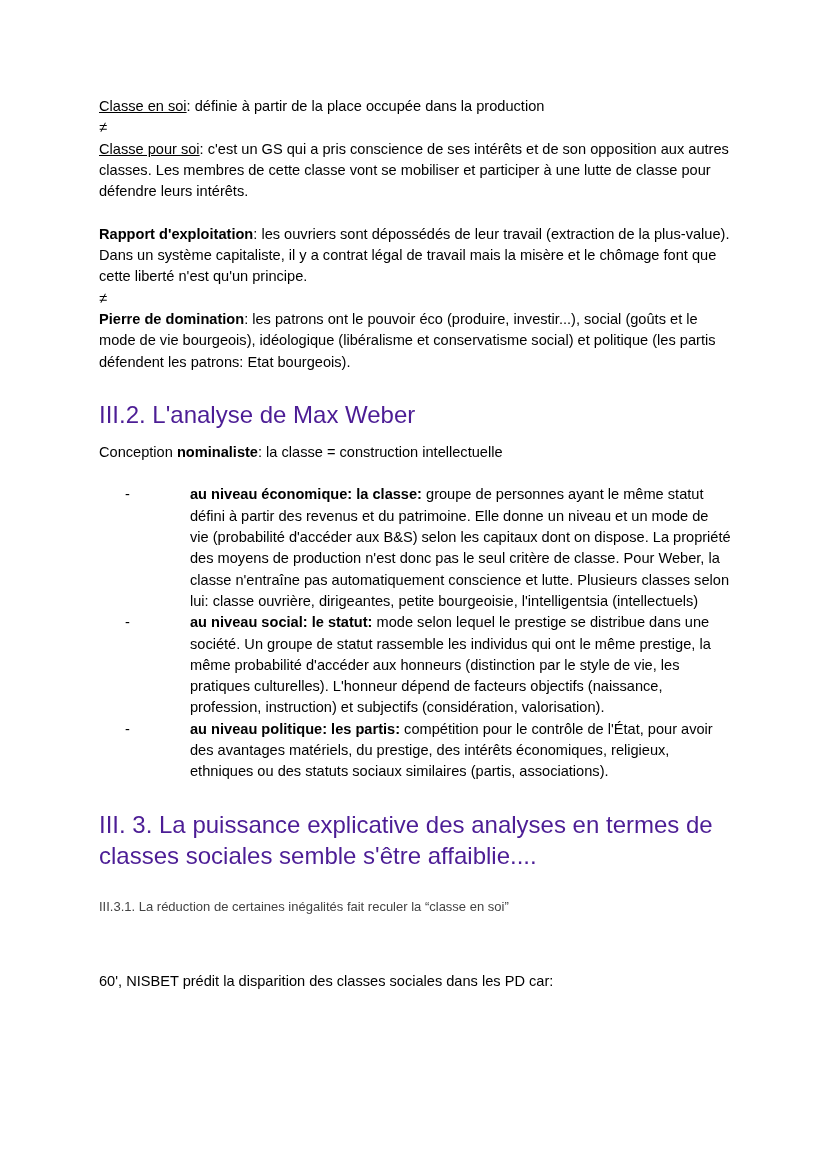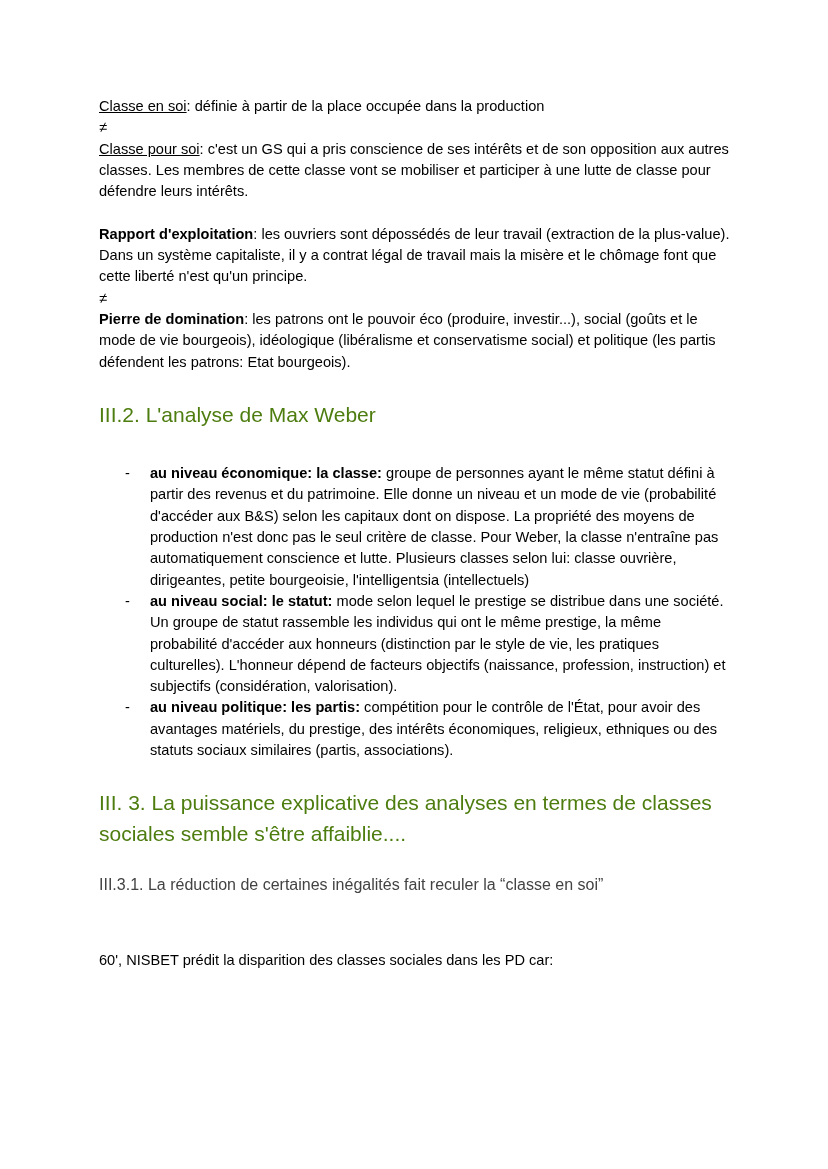--- a/index.html
+++ b/index.html
@@ -28,57 +28,59 @@
   }
   .doc-body p {
     margin: 0;
   }
   .doc-body p.spacer {
     min-height: 21.3px;
   }
   .b { font-weight: bold; }
   .u { text-decoration: underline; }
   h1 {
-    font-size: 21px;
+    font-size: 24px;
     line-height: 31px;
     font-weight: 400;
-    color: #4d7c0f;
+    color: #4c1d95;
     margin: 26px 0 12px 0;
   }
   h2 {
-    font-size: 16px;
+    font-size: 13px;
     line-height: 24px;
     font-weight: 400;
     color: #434343;
     margin: 24px 0 10px 0;
   }
   .li {
     display: flex;
     margin-left: 26px;
   }
   .li .marker {
     flex: 0 0 25px;
   }
   .li .content {
     flex: 1 1 auto;
+    margin-left: 40px;
   }
 </style>
 </head>
 <body>
 
 <div class="page">
   <div class="doc-body">
       <p><span class="u">Classe en soi</span><span>: définie à partir de la place occupée dans la production</span></p>
       <p><span>≠</span></p>
       <p><span class="u">Classe pour soi</span><span>: c'est un GS qui a pris conscience de ses intérêts et de son opposition aux autres classes. Les membres de cette classe vont se mobiliser et participer à une lutte de classe pour défendre leurs intérêts.</span></p>
       <p class="spacer"></p>
       <p><span class="b">Rapport d'exploitation</span><span>: les ouvriers sont dépossédés de leur travail (extraction de la plus-value). Dans un système capitaliste, il y a contrat légal de travail mais la misère et le chômage font que cette liberté n'est qu'un principe.</span></p>
       <p><span>≠</span></p>
       <p><span class="b">Pierre de domination</span><span>: les patrons ont le pouvoir éco (produire, investir...), social (goûts et le mode de vie bourgeois), idéologique (libéralisme et conservatisme social) et politique (les partis défendent les patrons: Etat bourgeois).</span></p>
       <h1><span>III.2. L'analyse de Max Weber</span></h1>
+      <p><span>Conception </span><span class="b">nominaliste</span><span>: la classe = construction intellectuelle</span></p>
       <p class="spacer"></p>
       <div class="li">
         <span class="marker">-</span>
         <div class="content"><span class="b">au niveau économique: la classe:</span><span> groupe de personnes ayant le même statut défini à partir des revenus et du patrimoine. Elle donne un niveau et un mode de vie (probabilité d'accéder aux B&amp;S) selon les capitaux dont on dispose. La propriété des moyens de production n'est donc pas le seul critère de classe. Pour Weber, la classe n'entraîne pas automatiquement conscience et lutte. Plusieurs classes selon lui: classe ouvrière, dirigeantes, petite bourgeoisie, l'intelligentsia (intellectuels)</span></div>
       </div>
       <div class="li">
         <span class="marker">-</span>
         <div class="content"><span class="b">au niveau social: le statut:</span><span> mode selon lequel le prestige se distribue dans une société. Un groupe de statut rassemble les individus qui ont le même prestige, la même probabilité d'accéder aux honneurs (distinction par le style de vie, les pratiques culturelles). L'honneur dépend de facteurs objectifs (naissance, profession, instruction) et subjectifs (considération, valorisation).</span></div>
       </div>
       <div class="li">

